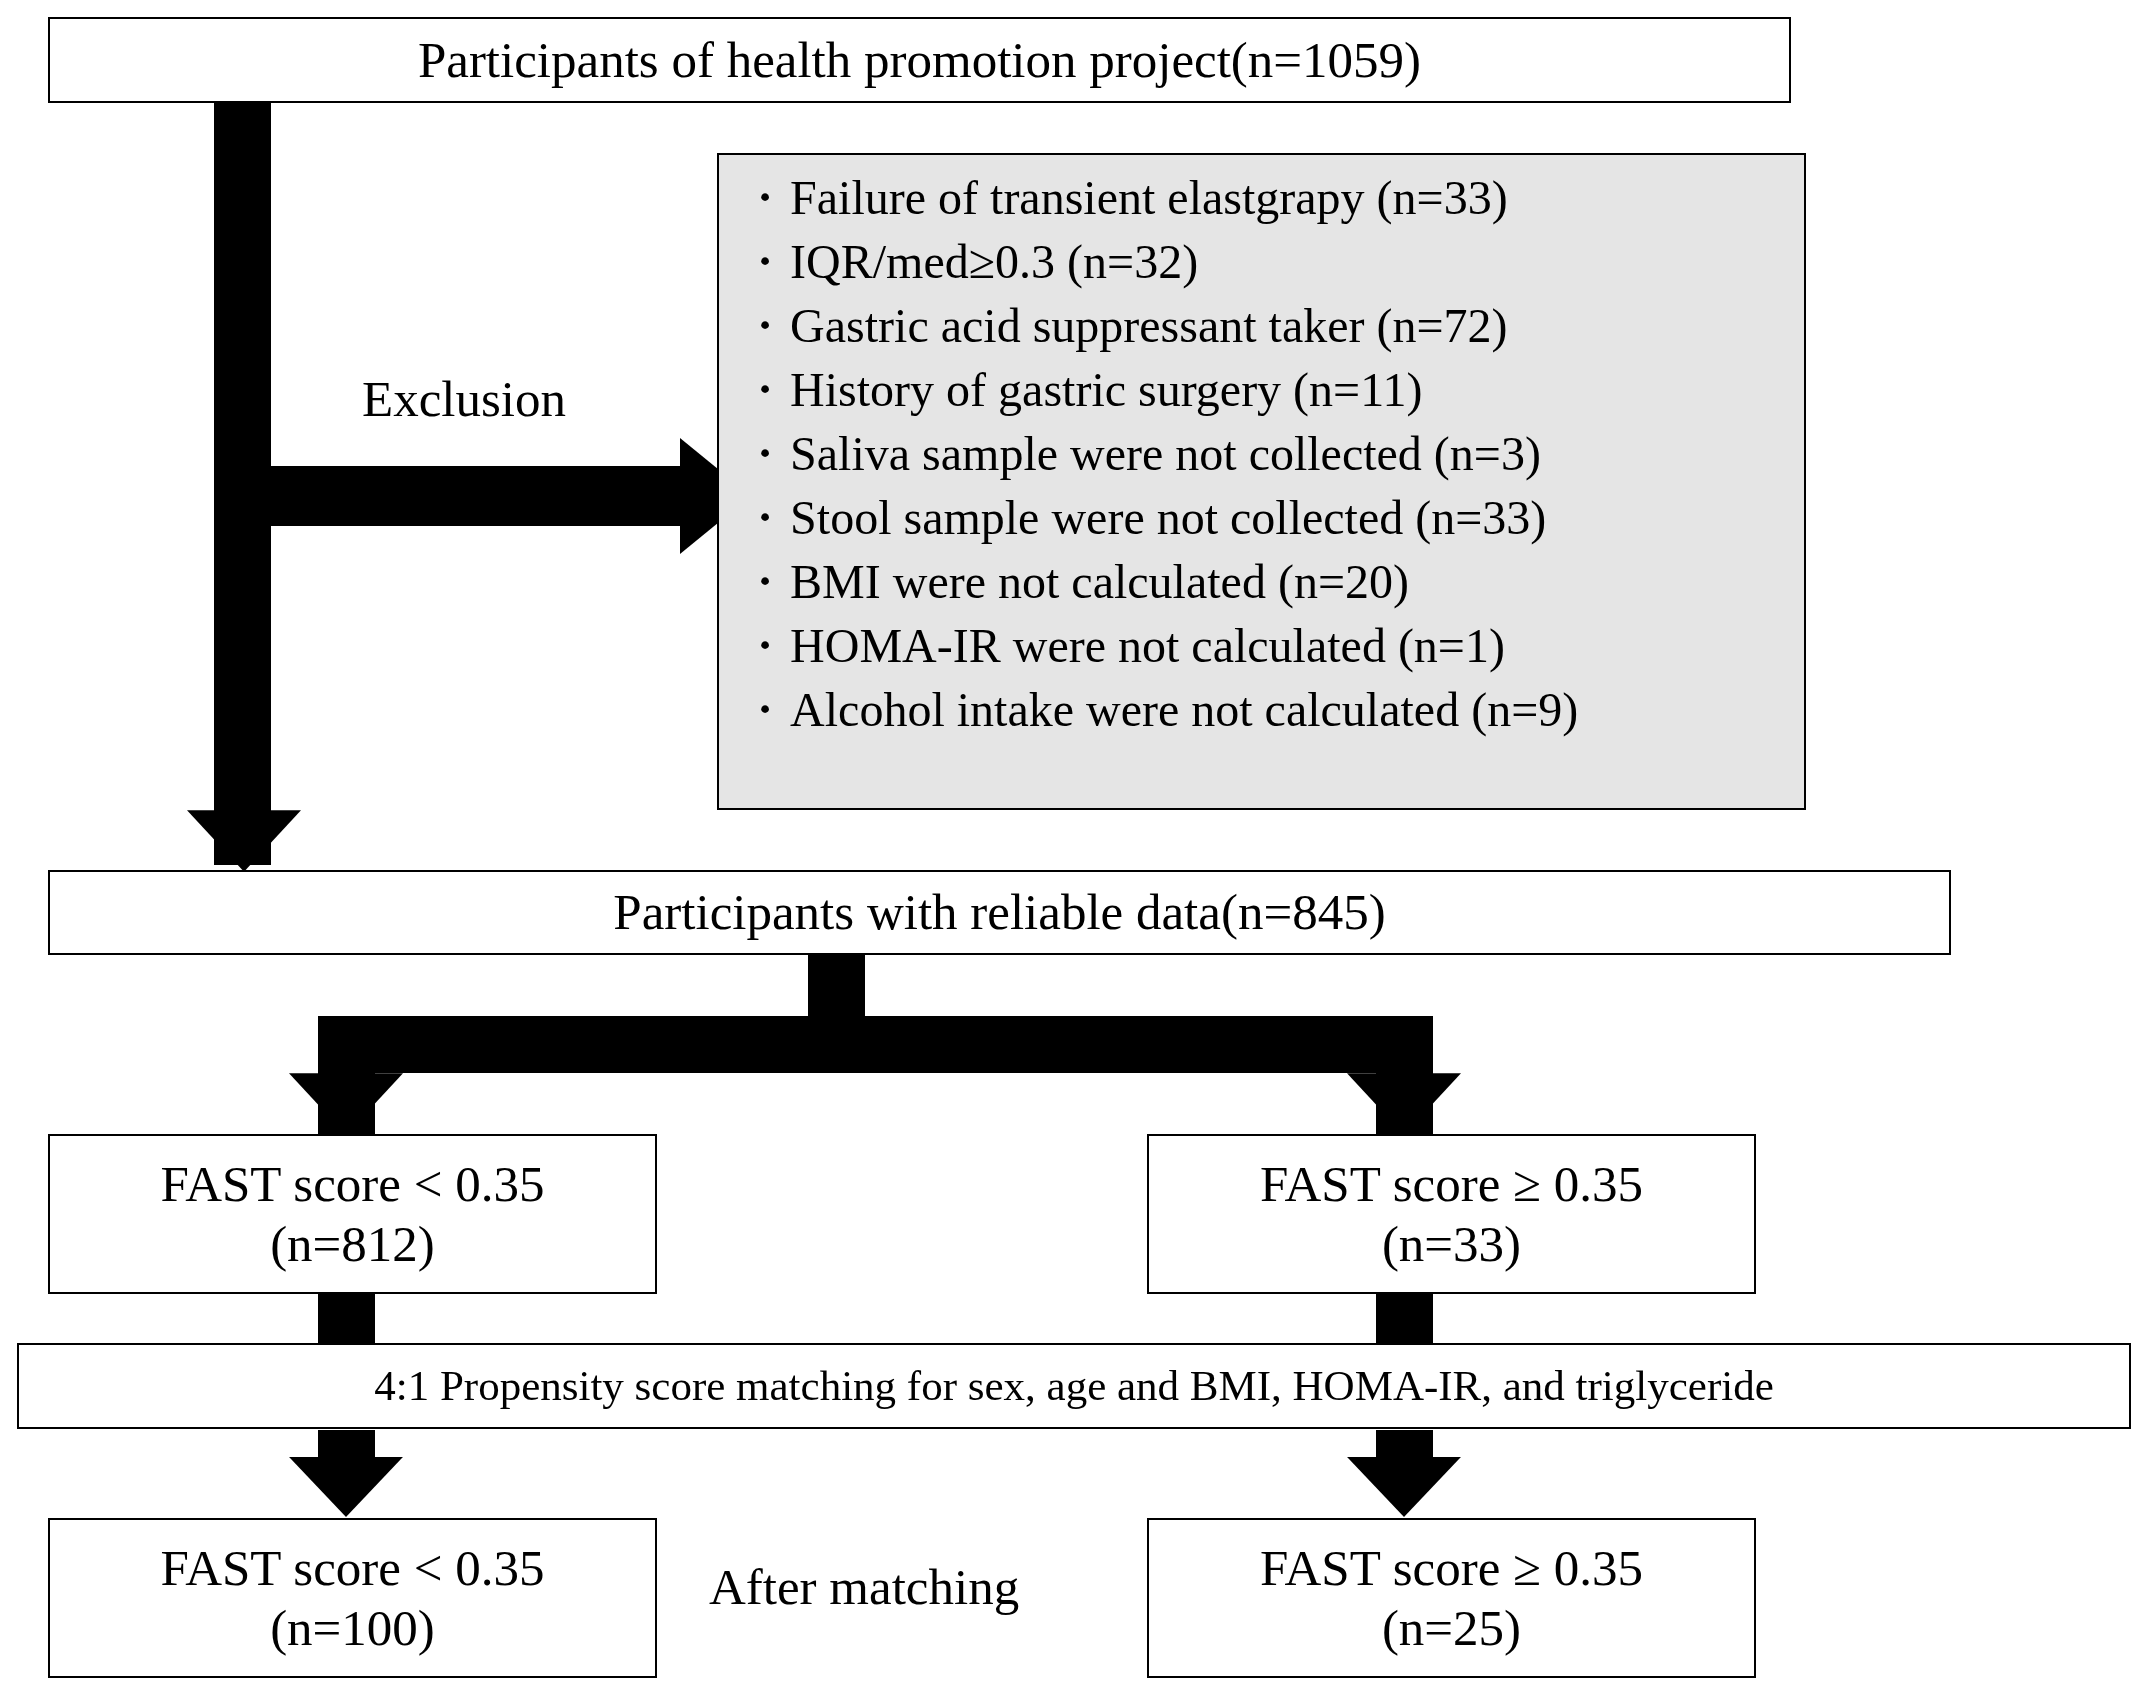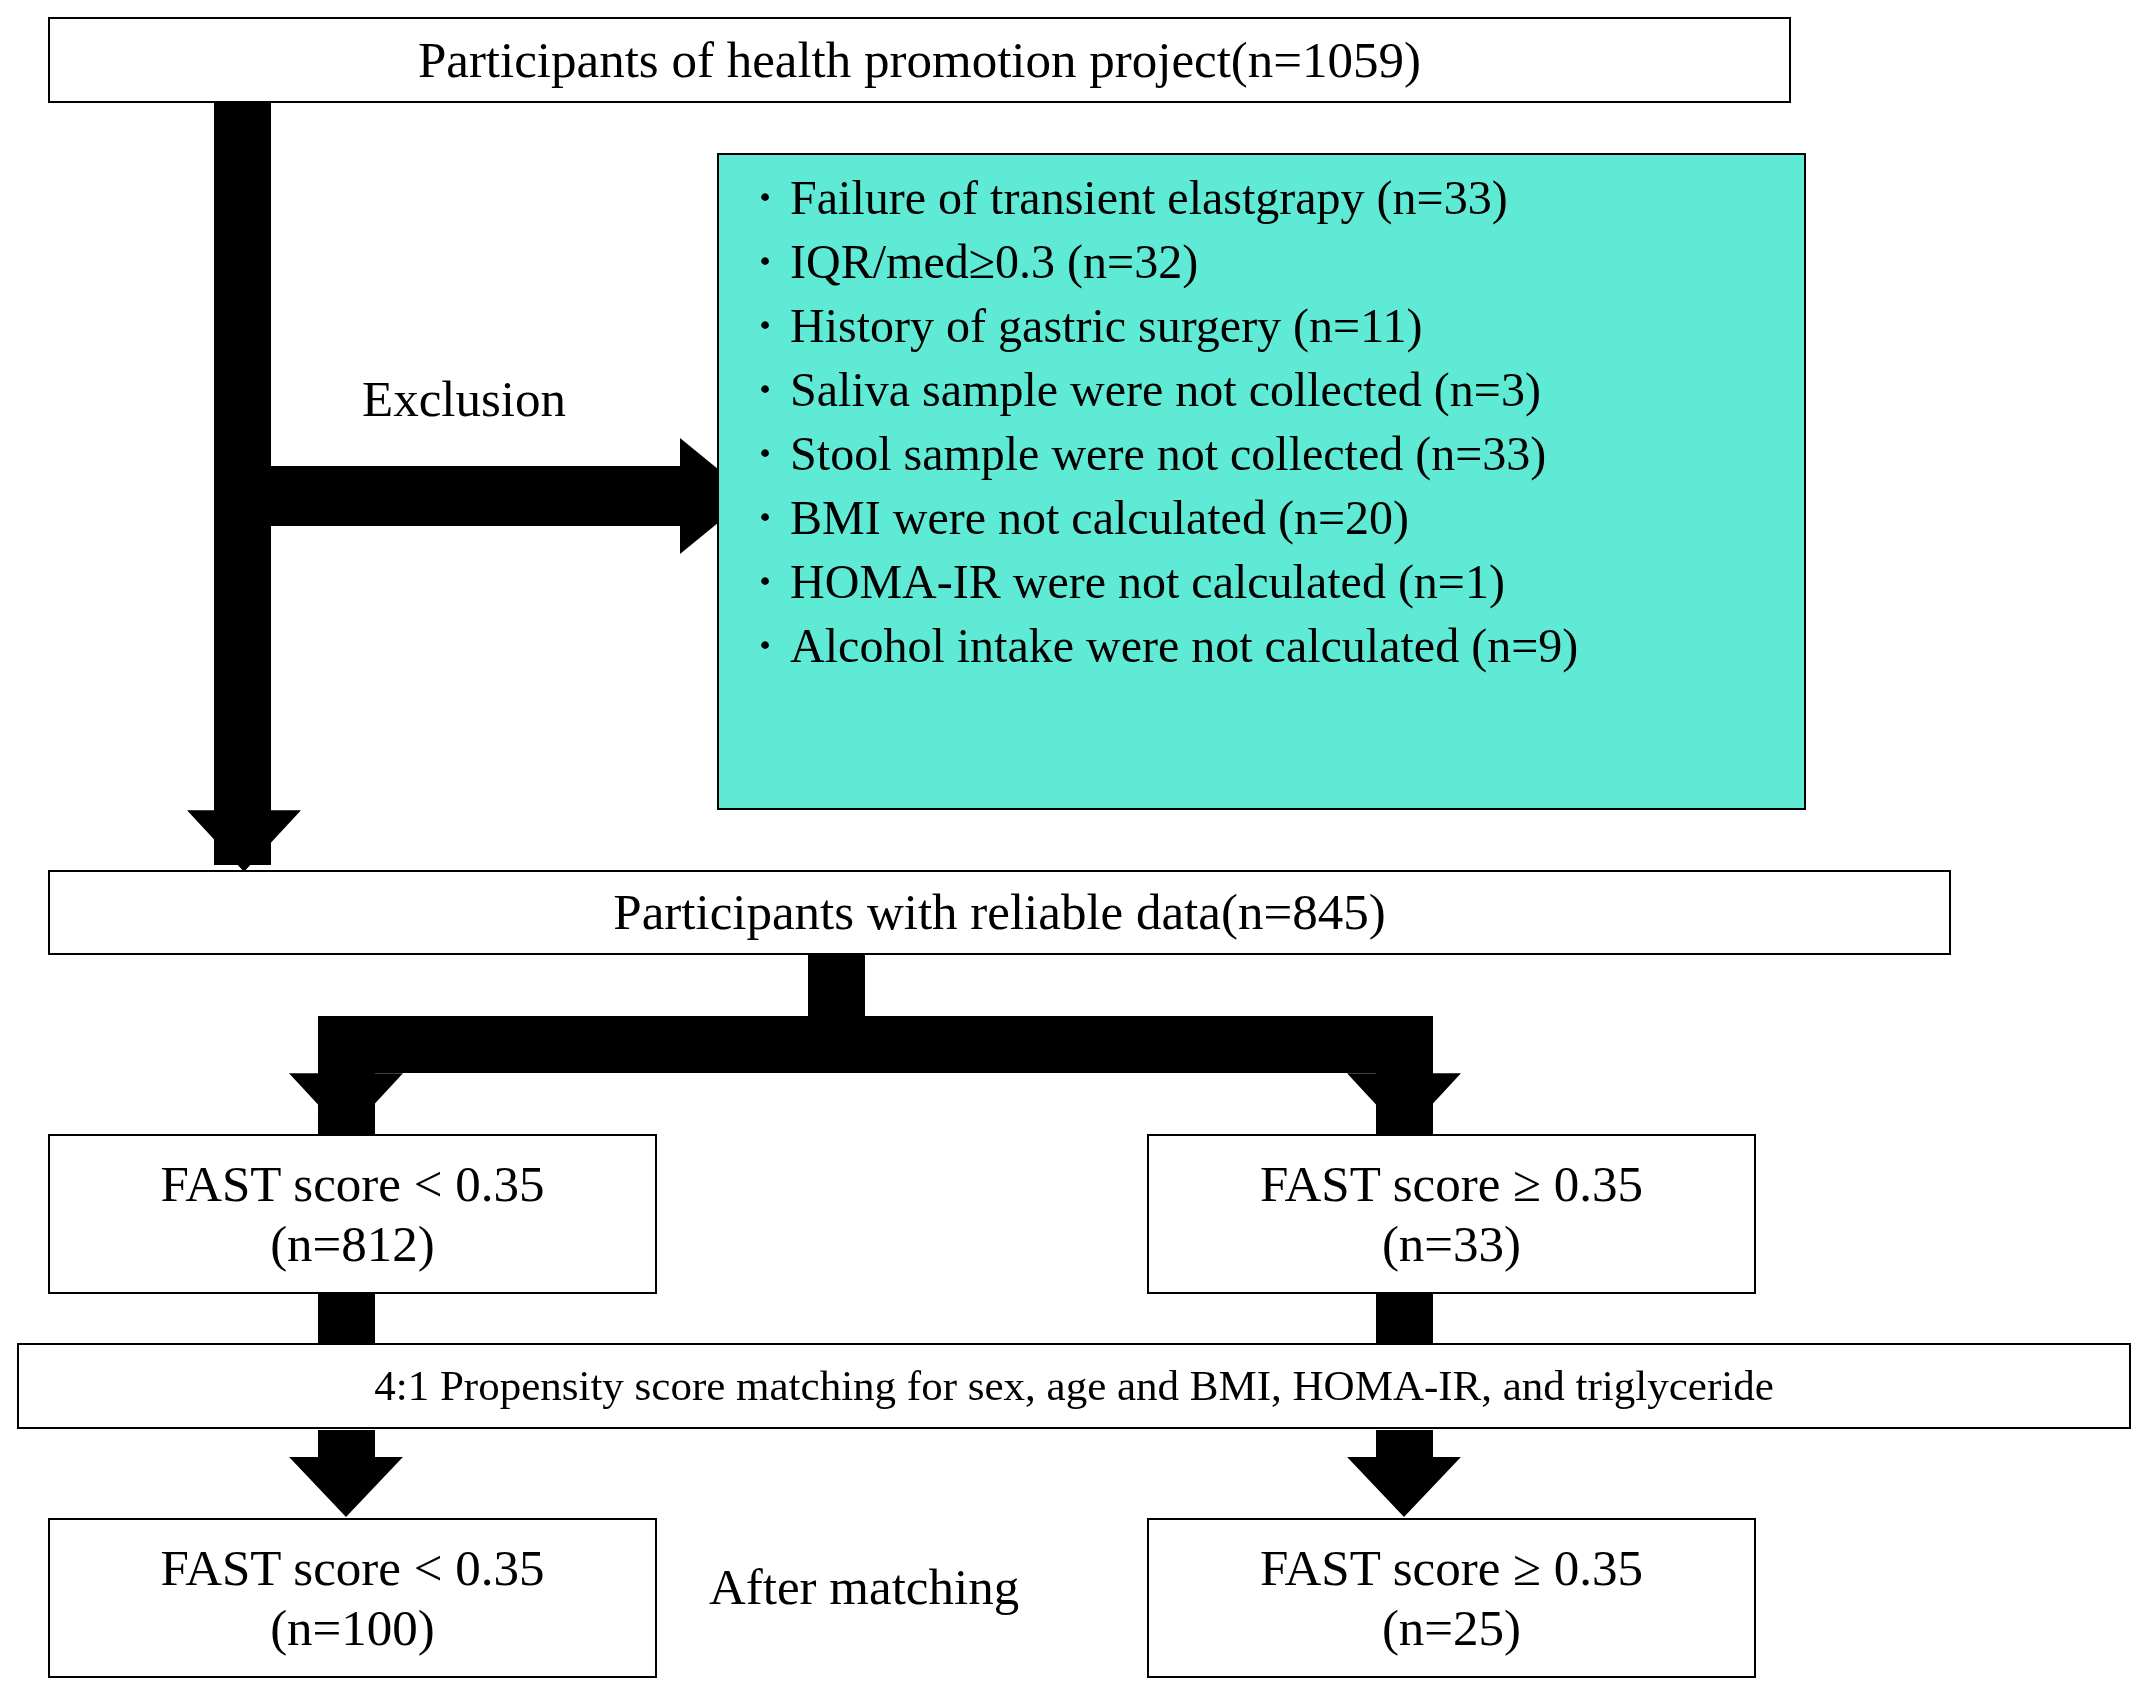--- a/index.html
+++ b/index.html
@@ -34,21 +34,21 @@
     width: 100%;
     padding: 0 10.8px;
     box-sizing: border-box;
   }
   .line2 { display: block; }
 
   
   .list-box {
     position: absolute;
     box-sizing: border-box;
-    background: #5eead4;
+    background: #e5e5e5;
     border: 2.3px solid #000000;
     z-index: 5;
     padding: 18.5px 14px 14px 21.6px;
   }
   .list-item {
     display: block;
     white-space: nowrap;
     line-height: 1.0;
     margin-bottom: 16px;
     font-size: 48px;
@@ -99,20 +99,21 @@
   <div class="bar" style="left:271px; top:466px; width:409px; height:60px;"></div>
   <svg class="arrow-svg" style="left:680px; top:438px; width:71px; height:116px;" viewBox="0 0 92 150">
     <polygon points="0,0 92,75 0,150" fill="#000000"></polygon>
   </svg>
 
   <div class="label" style="left:362px; top:370px; font-size:51px;">Exclusion</div>
 
   <div class="list-box" style="left:717px; top:153px; width:1089px; height:657px;">
     <span class="list-item"><span class="bullet">・</span><span>Failure of transient elastgrapy (n=33)</span></span>
     <span class="list-item"><span class="bullet">・</span><span>IQR/med≥0.3 (n=32)</span></span>
+    <span class="list-item"><span class="bullet">・</span><span>Gastric acid suppressant taker (n=72)</span></span>
     <span class="list-item"><span class="bullet">・</span><span>History of gastric surgery (n=11)</span></span>
     <span class="list-item"><span class="bullet">・</span><span>Saliva sample were not collected (n=3)</span></span>
     <span class="list-item"><span class="bullet">・</span><span>Stool sample were not collected (n=33)</span></span>
     <span class="list-item"><span class="bullet">・</span><span>BMI were not calculated (n=20)</span></span>
     <span class="list-item"><span class="bullet">・</span><span>HOMA-IR were not calculated (n=1)</span></span>
     <span class="list-item"><span class="bullet">・</span><span>Alcohol intake were not calculated (n=9)</span></span>
   </div>
 
   <div class="box" style="left:48px; top:870px; width:1903px; height:85px; font-size:51px;">
     <div class="box-inner">Participants with reliable data(n=845)</div>

